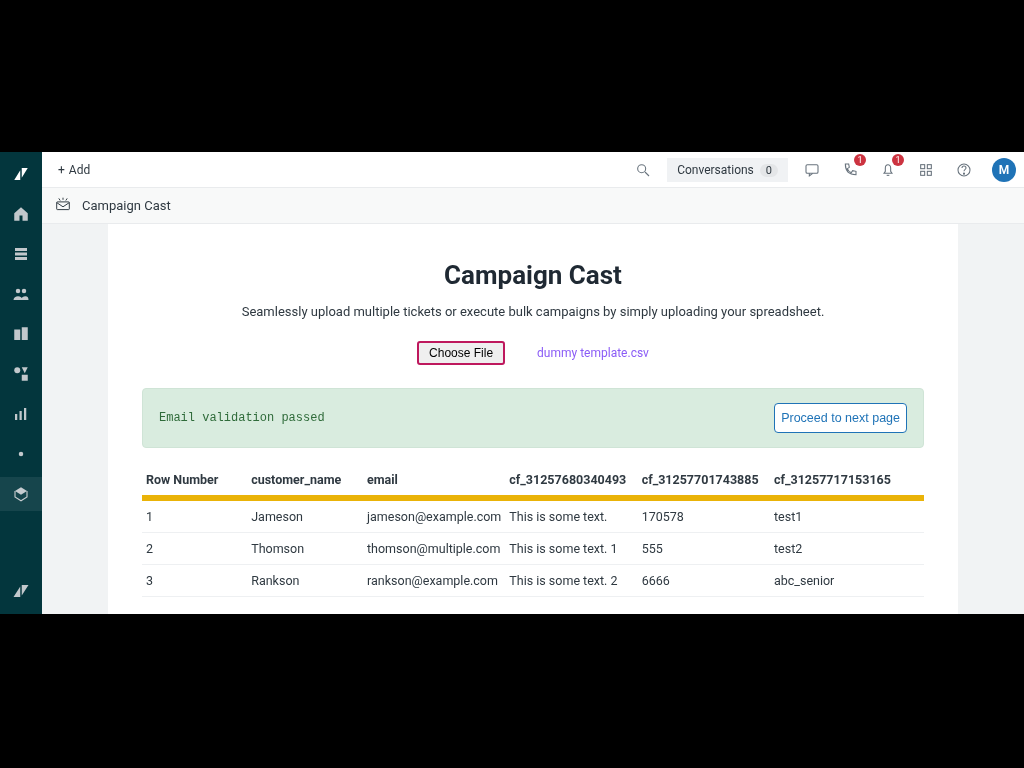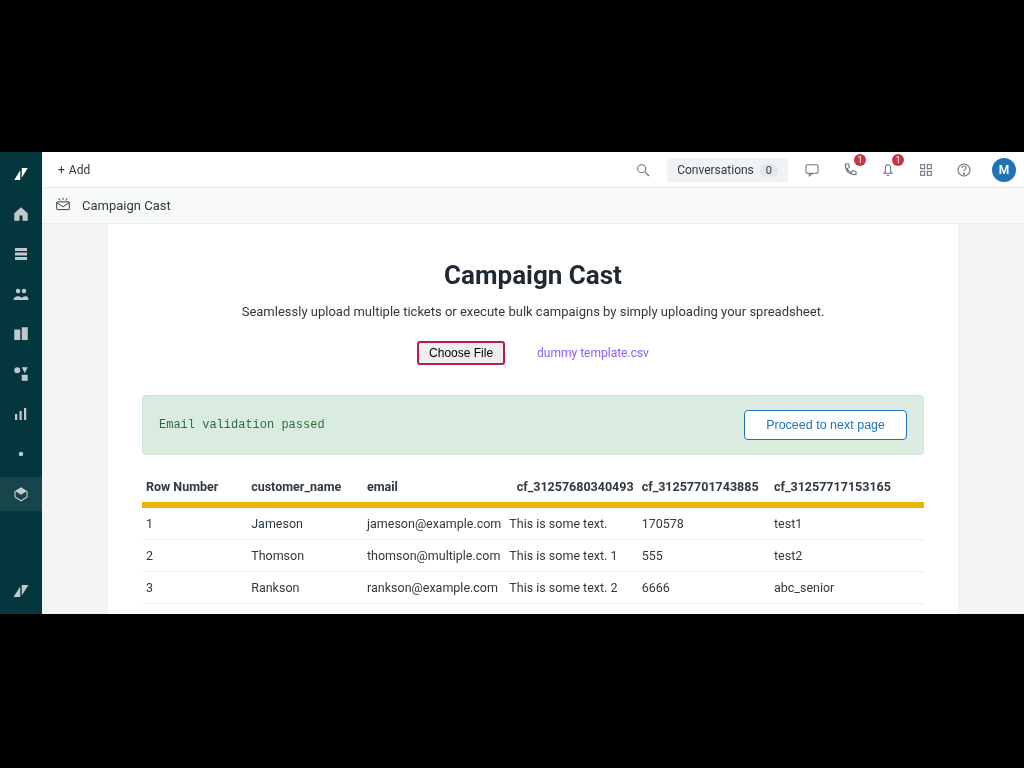--- a/index.html
+++ b/index.html
@@ -28,23 +28,23 @@
   .content-scroll { flex:1; overflow:auto; background:#f1f3f4; position:relative; }
   .content-scroll::-webkit-scrollbar { width:10px; }
   .content-scroll::-webkit-scrollbar-thumb { background:#c2c8cc; border-radius:5px;}
   .card { background:#fff; margin: 0 auto; width: 850px; min-height: 500px; padding: 36px 34px 50px; }
   h1.page-title { text-align:center; font-size:26px; font-weight:700; color:#1f2933; }
   p.page-desc { text-align:center; font-size:13px; color:#2f3941; margin-top:14px; }
   a.template-link { display:block; text-align:center; color:#1f73b7; font-size:13px; margin-top:14px; text-decoration:none; font-weight:500; }
   .file-row { display:flex; justify-content:center; align-items:center; gap:8px; margin-top:22px; }
   .choose-file { font-size:12px; padding:3px 10px; background:#efefef; border:2px solid #be185d; border-radius:3px; cursor:pointer; }
   .file-name { font-size:12px; color:#8b5cf6;margin-left:24px; }
-  .status-row { margin-top:30px; background:#d9ecdf; border:1px solid #cfe4d6; border-radius:4px; padding:14px 16px; display:flex; align-items:center; justify-content:space-between; }
+  .status-row { margin-top:23px; background:#d9ecdf; border:1px solid #cfe4d6; border-radius:4px; padding:14px 16px; display:flex; align-items:center; justify-content:space-between; }
   .status-text { font-family: "Courier New", monospace; font-size:12px; color:#2f6b3a; }
-  .proceed-btn { border:1px solid #1f73b7; color:#1f73b7; background:#fff; border-radius:4px; padding:7px 21px; font-size:12.5px; cursor:pointer; }
+  .proceed-btn { border:1px solid #1f73b7; color:#1f73b7; background:#fff; border-radius:4px; padding:7px 6px; font-size:12.5px; cursor:pointer; }
   table.data { width:100%; border-collapse:collapse; margin-top:18px; font-size:12.5px; color:#2f3941;}
   table.data th { text-align:left; font-weight:700; padding:6px 4px 8px; border-bottom:6px solid #eab308; }
   table.data td { padding:8px 4px; border-bottom:1px solid #eef0f2; }
 </style>
 </head>
 <body>
 
 <div class="app-frame">
   <div class="left-rail">
     <div class="rail-icon brand">
@@ -190,21 +190,21 @@
         <div class="status-row">
           <span class="status-text">Email validation passed</span>
           <button class="proceed-btn">Proceed to next page</button>
         </div>
         <table class="data">
           <thead>
               <tr id="thead-row">
                 <th style="width: 14%;">Row Number</th>
                 <th style="width: 15%;">customer_name</th>
                 <th style="width: 17%;">email</th>
-                <th style="width: 17%; text-align: right;">cf_31257680340493</th>
+                <th style="width: 17%;">cf_31257680340493</th>
                 <th style="width: 17%;">cf_31257701743885</th>
                 <th style="width: 20%;">cf_31257717153165</th>
               </tr>
             </thead>
           <tbody id="tbody">
               <tr>
                 <td>1</td>
                 <td>Jameson</td>
                 <td>jameson@example.com</td>
                 <td>This is some text.</td>

